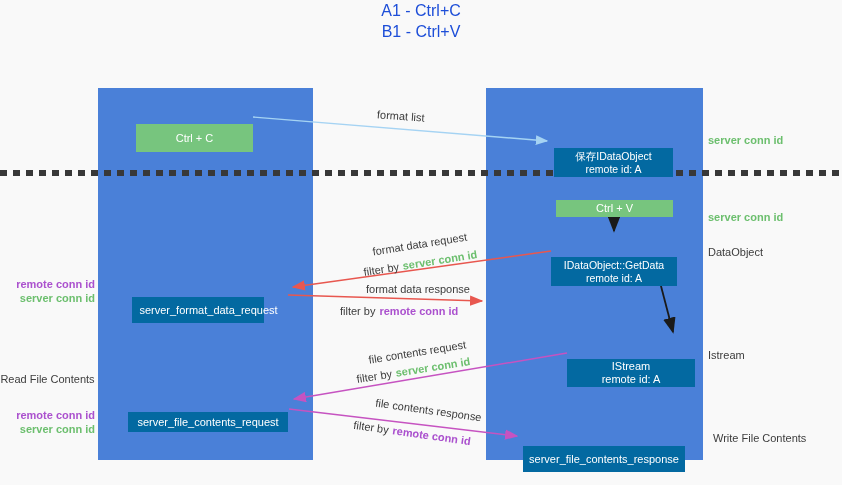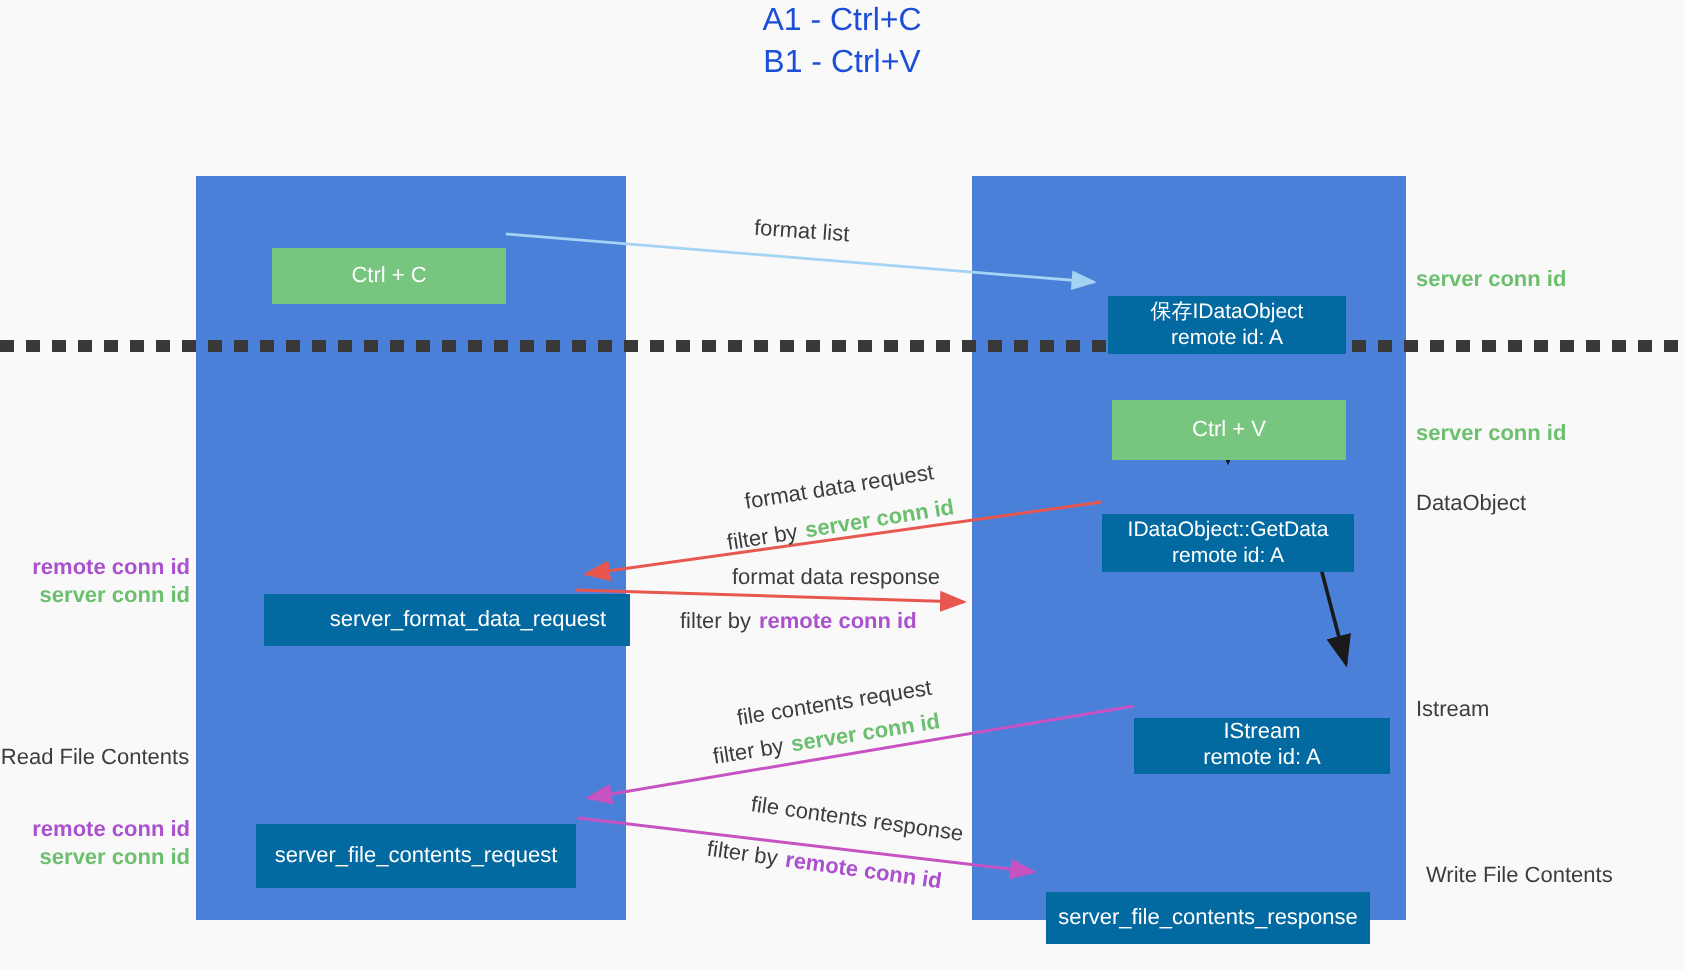--- a/index.html
+++ b/index.html
@@ -96,40 +96,40 @@
 
   <div class="abs box green" style="left:136px; top:104px; width:117px; height:28px;">
     <span>Ctrl + C</span>
   </div>
 
   <div class="abs box orange" style="left:554px; top:128px; width:119px; height:29px; font-size:10.5px;">
     <span>保存IDataObject</span>
     <span>remote id: A</span>
   </div>
 
-  <div class="abs box green" style="left:556px; top:180px; width:117px; height:30px;">
+  <div class="abs box green" style="left:556px; top:180px; width:117px; height:17px;">
     <span>Ctrl + V</span>
   </div>
 
   <div class="abs box orange" style="left:551px; top:237px; width:126px; height:29px; font-size:10.5px;">
     <span>IDataObject::GetData</span>
     <span>remote id: A</span>
   </div>
 
-  <div class="abs box orange" style="left:132px; top:277px; width:183px; height:26px;padding-left:21px;">
+  <div class="abs box orange" style="left:132px; top:277px; width:132px; height:26px;padding-left:21px;">
     <span>server_format_data_request</span>
   </div>
 
 
   <div class="abs box orange" style="left:567px; top:339px; width:128px; height:28px;">
     <span>IStream</span>
     <span>remote id: A</span>
   </div>
 
-  <div class="abs box orange" style="left:128px; top:392px; width:160px; height:32px;">
+  <div class="abs box orange" style="left:128px; top:392px; width:160px; height:20px;">
     <span>server_file_contents_request</span>
   </div>
 
   <div class="abs box orange" style="left:523px; top:426px; width:162px; height:26px;">
     <span>server_file_contents_response</span>
   </div>
 
   <div class="abs lbl rot-p4" style="left:377px; top:110px;">format list</div>
 
   <div class="abs lbl rot-n9" style="left:372px; top:238px;">format data request</div>

